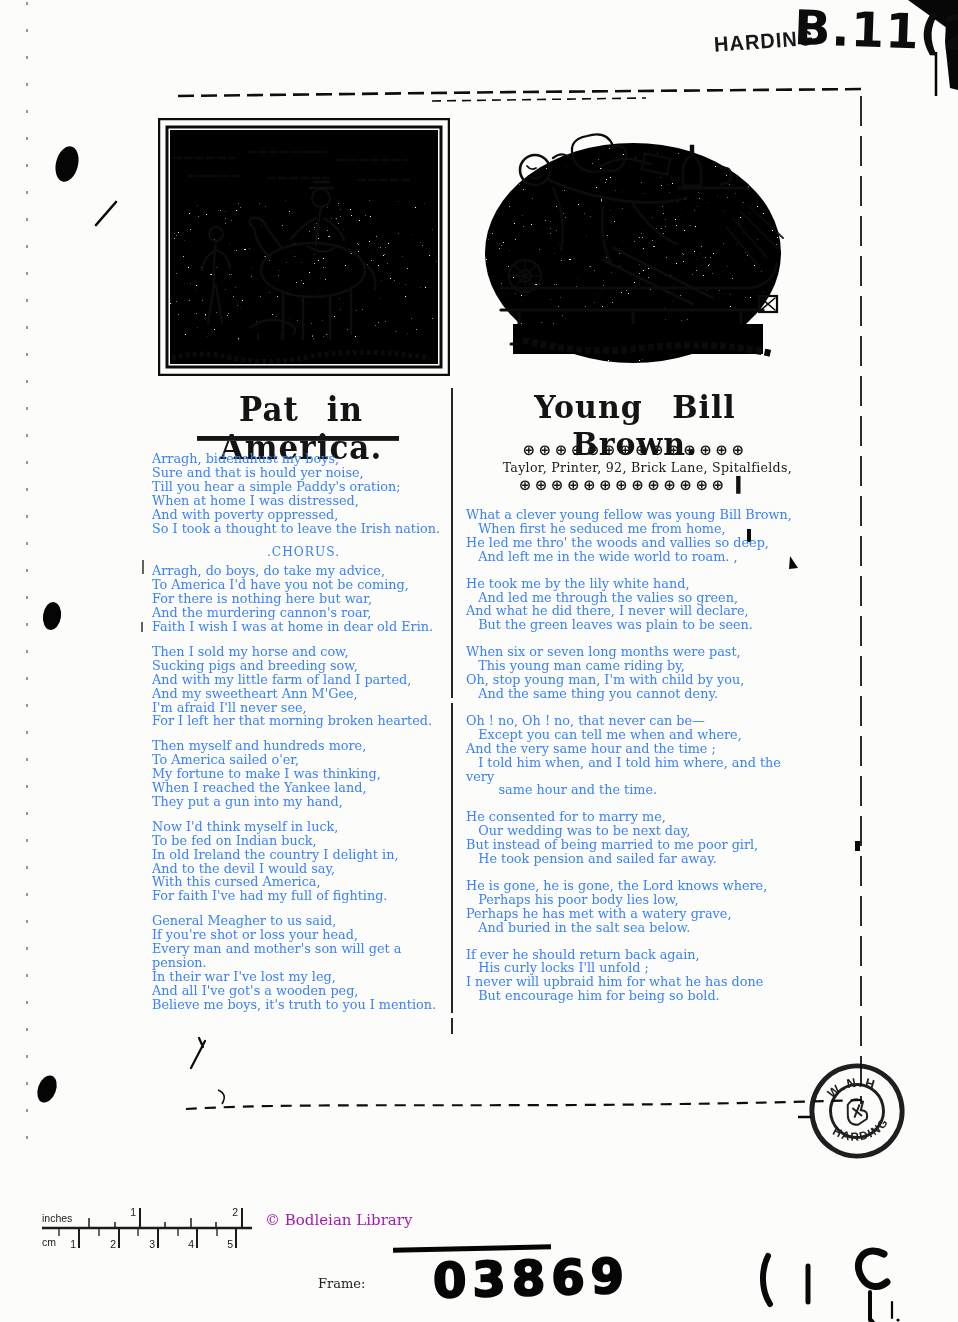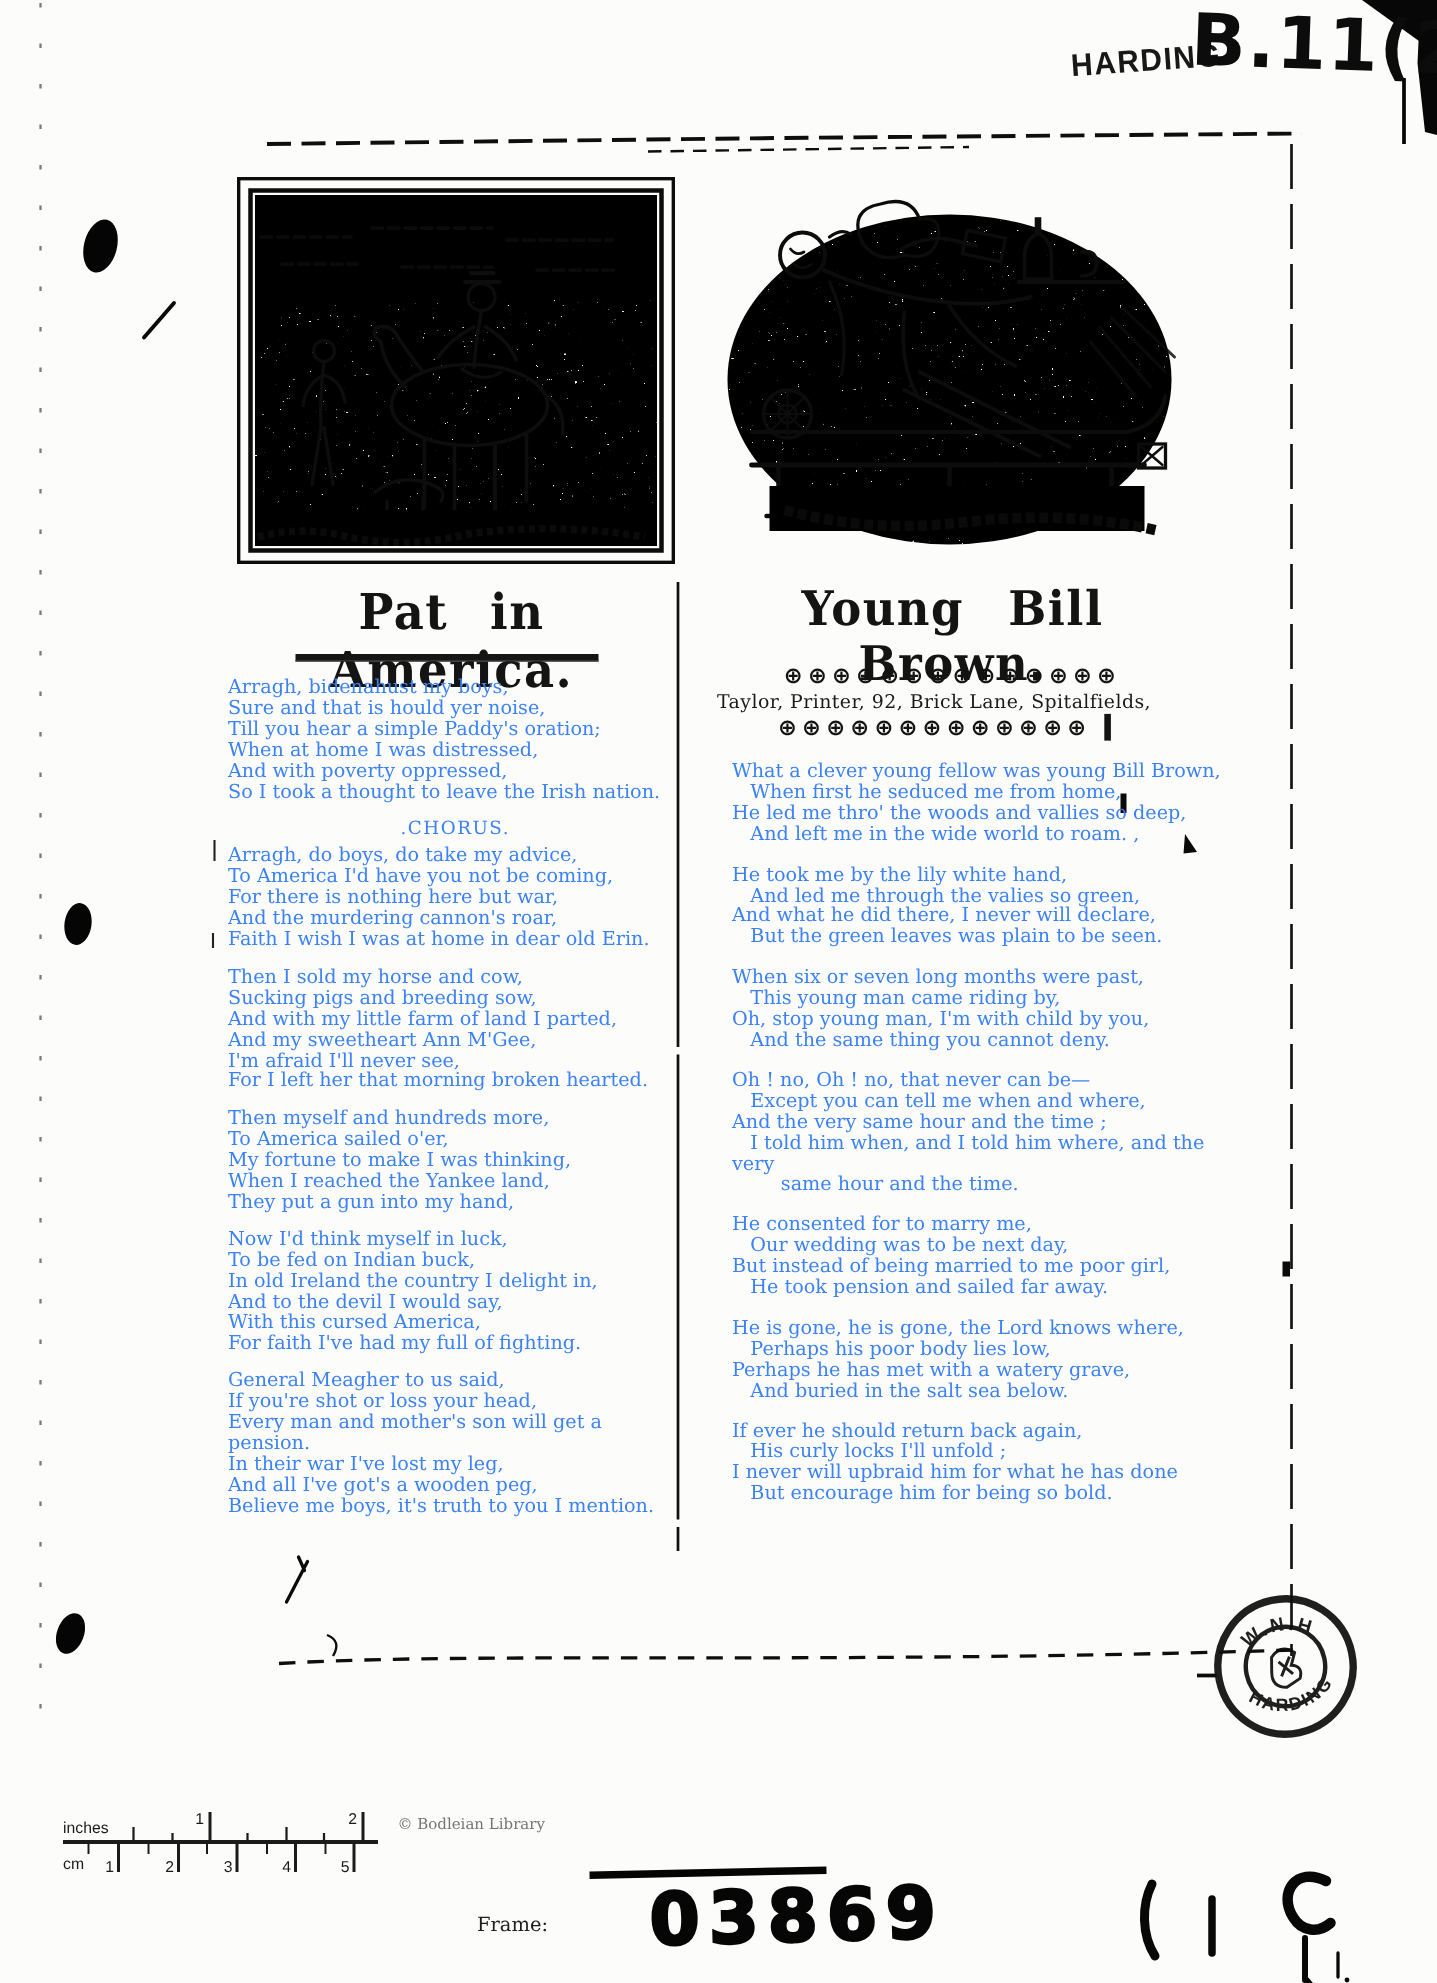--- a/index.html
+++ b/index.html
@@ -29,34 +29,34 @@
   .title-right{left:478px;top:390px;width:314px;font-size:30px;word-spacing:18px;letter-spacing:1px;}
   .title-rule{left:197px;top:436px;width:202px;height:4px;background:#151515;border-bottom:1px solid #333;}
   .ornament-row{
     font-family:"DejaVu Sans",sans-serif;font-weight:bold;font-size:15px;
     letter-spacing:3.5px;line-height:1;text-align:center;color:#131313;width:314px;left:478px;
     white-space:nowrap;
   }
   .orn1{top:443px;}
   .orn2{top:478px;}
   .imprint{
-    left:478px;top:460px;width:314px;text-align:left;font-size:12.6px;
+    left:478px;top:460px;width:314px;text-align:right;font-size:12.6px;
     color:#1a1a1a;letter-spacing:0.3px;
   }
   .verses{
     font-size:12.8px;line-height:13.9px;color:#3b82f6;
   }
   .col-left{left:152px;top:452px;width:303px;}
-  .col-right{left:488px;top:508px;width:340px;}
+  .col-right{left:466px;top:508px;width:340px;}
   .stanza{margin-bottom:11px;}
   .col-right .stanza{margin-bottom:13px;}
   .stanza.center{text-align:center;margin-top:1px;margin-bottom:4px;font-size:12.2px;letter-spacing:1px;}
   .line{white-space:pre-wrap;}
   
-  .copyright{left:265px;top:1211px;font-size:10px;color:#737373;}
+  .copyright{left:265px;top:1211px;font-size:15px;color:#a21caf;}
   .frame-label{left:318px;top:1276px;font-size:13px;color:#1d1d1d;}
   .frame-bar{left:393px;top:1246px;width:158px;height:5px;background:#050505;transform:rotate(-1.2deg);}
   .frame-number{
     left:433px;top:1250px;font-family:"DejaVu Sans",sans-serif;font-weight:900;
     font-size:48px;letter-spacing:6px;color:#060606;-webkit-text-stroke:2px #060606;
     transform:rotate(-1.5deg);
   }
   svg{display:block;}
 </style>
 </head>

